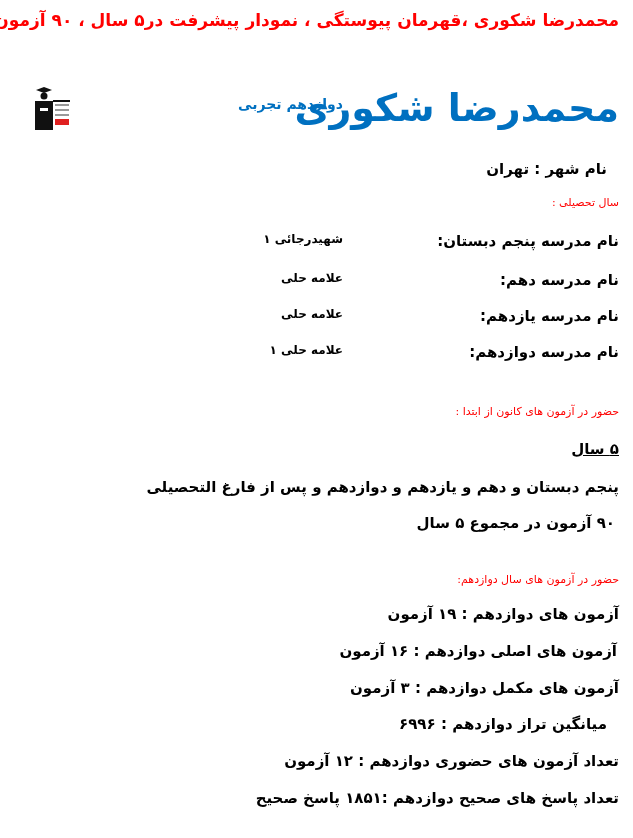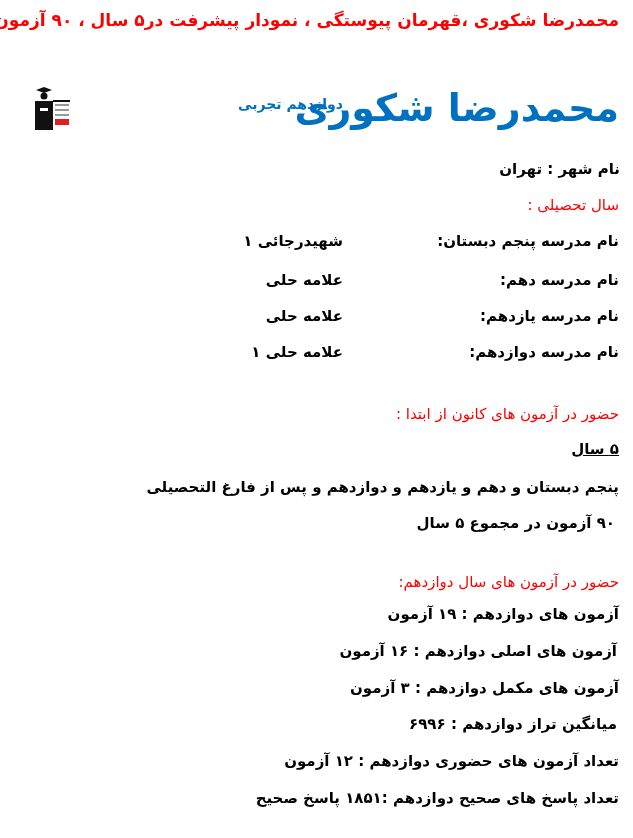--- a/index.html
+++ b/index.html
@@ -13,22 +13,22 @@
       top: 10px; right: 14px; color: #ff0000; font-weight: bold; font-size: 17px;
     }
     .name {
       top: 86px; right: 14px; color: #0070c0; font-weight: bold; font-size: 38px; text-align: right;
     }
     .grade {
       top: 96px; right: 290px; color: #0070c0; font-weight: bold; font-size: 14px;
     }
     .logo { top: 86px; left: 30px; width: 42px; height: 46px; }
     .bold { font-weight: bold; color: #000; font-size: 15px; }
-    .red { color: #ff0000; font-size: 15px; }
-    .val { font-weight: bold; color: #000; font-size: 15px; }
+    .red { color: #ff0000; font-size: 11px; }
+    .val { font-weight: bold; color: #000; font-size: 12px; }
   </style>
 </head>
 <body>
 
 <div class="abs title">محمدرضا شکوری ،قهرمان پیوستگی ، نمودار پیشرفت در۵ سال ، ۹۰ آزمون</div>
 
 <div class="abs logo">
   <svg width="42" height="46" viewBox="0 0 42 46">
     <polygon points="6,4 14,1 22,4 14,7" fill="#111"></polygon>
     <circle cx="14" cy="10" r="3.5" fill="#111"></circle>
@@ -38,36 +38,36 @@
     <rect x="25" y="18" width="14" height="2" fill="#999"></rect>
     <rect x="25" y="23" width="14" height="2" fill="#999"></rect>
     <rect x="25" y="28" width="14" height="2" fill="#999"></rect>
     <rect x="25" y="33" width="14" height="6" fill="#e02020"></rect>
   </svg>
 </div>
 
 <div class="abs name">محمدرضا شکوری</div>
 <div class="abs grade">دوازدهم تجربی</div>
 
-<div class="abs bold" style="top:160px; right:13px;">نام شهر : تهران</div>
+<div class="abs bold" style="top:160px; right:26px;">نام شهر : تهران</div>
 <div class="abs red" style="top:196px; right:14px;">سال تحصیلی :</div>
 
 <div class="abs bold" style="top:232px; right:14px;">نام مدرسه پنجم دبستان:</div>
 <div class="abs val" style="top:232px; right:290px;">شهیدرجائی ۱</div>
 <div class="abs bold" style="top:271px; right:14px;">نام مدرسه دهم:</div>
 <div class="abs val" style="top:271px; right:290px;">علامه حلی</div>
 <div class="abs bold" style="top:307px; right:14px;">نام مدرسه یازدهم:</div>
 <div class="abs val" style="top:307px; right:290px;">علامه حلی</div>
 <div class="abs bold" style="top:343px; right:14px;">نام مدرسه دوازدهم:</div>
 <div class="abs val" style="top:343px; right:290px;">علامه حلی ۱</div>
 
 <div class="abs red" style="top:405px; right:14px;text-align:center;">حضور در آزمون های کانون از ابتدا :</div>
 <div class="abs bold" style="top:440px; right:14px;text-decoration:underline;">۵ سال</div>
 <div class="abs bold" style="top:478px; right:14px;">پنجم دبستان و دهم و یازدهم و دوازدهم و پس از فارغ التحصیلی</div>
 <div class="abs bold" style="top:514px; right:18px;">۹۰ آزمون در مجموع ۵ سال</div>
 
 <div class="abs red" style="top:573px; right:14px;">حضور در آزمون های سال دوازدهم:</div>
 <div class="abs bold" style="top:605px; right:14px;">آزمون های دوازدهم : ۱۹ آزمون</div>
 <div class="abs bold" style="top:642px; right:16px;">آزمون های اصلی دوازدهم : ۱۶ آزمون</div>
 <div class="abs bold" style="top:679px; right:14px;">آزمون های مکمل دوازدهم : ۳ آزمون</div>
-<div class="abs bold" style="top:715px; right:16px;">میانگین تراز دوازدهم : ۶۹۹۶</div>
+<div class="abs bold" style="top:715px; right:26px;">میانگین تراز دوازدهم : ۶۹۹۶</div>
 <div class="abs bold" style="top:752px; right:14px;">تعداد آزمون های حضوری دوازدهم : ۱۲ آزمون</div>
 <div class="abs bold" style="top:789px; right:14px;">تعداد پاسخ های صحیح دوازدهم :۱۸۵۱ پاسخ صحیح</div>
 
 </body></html>

